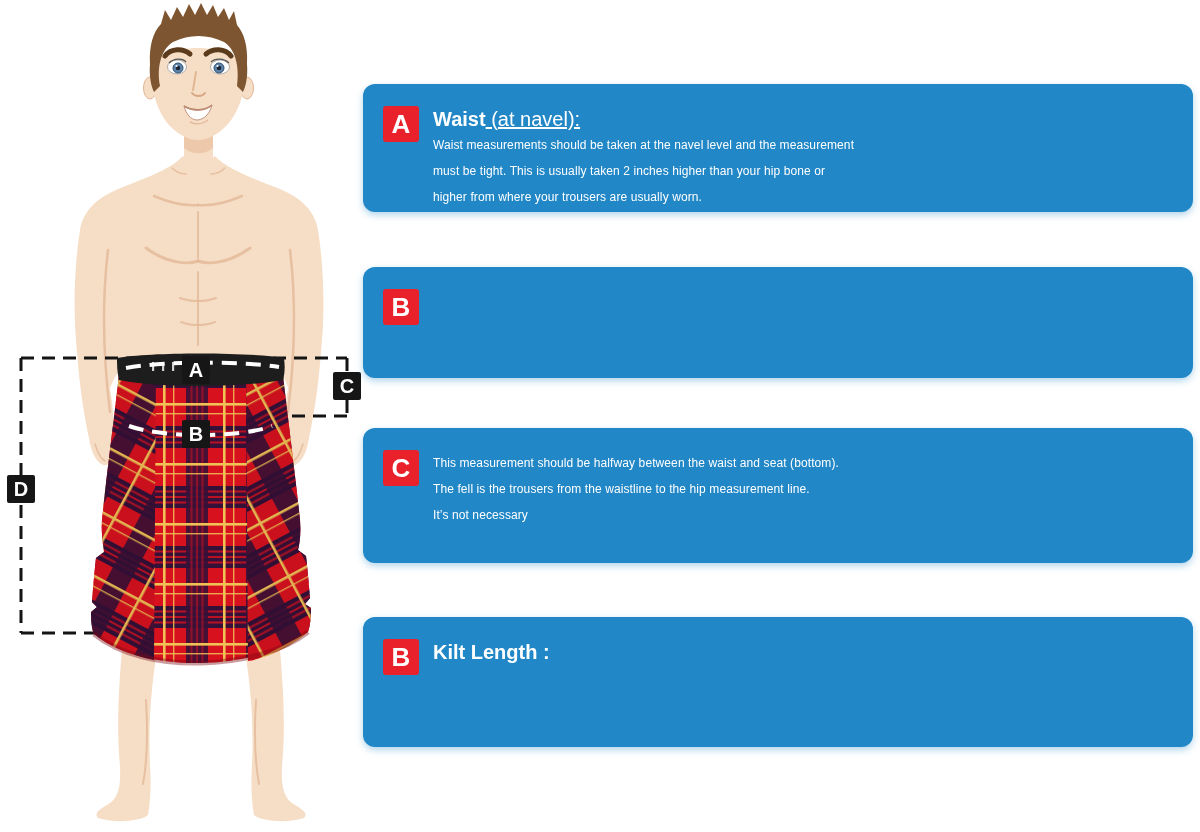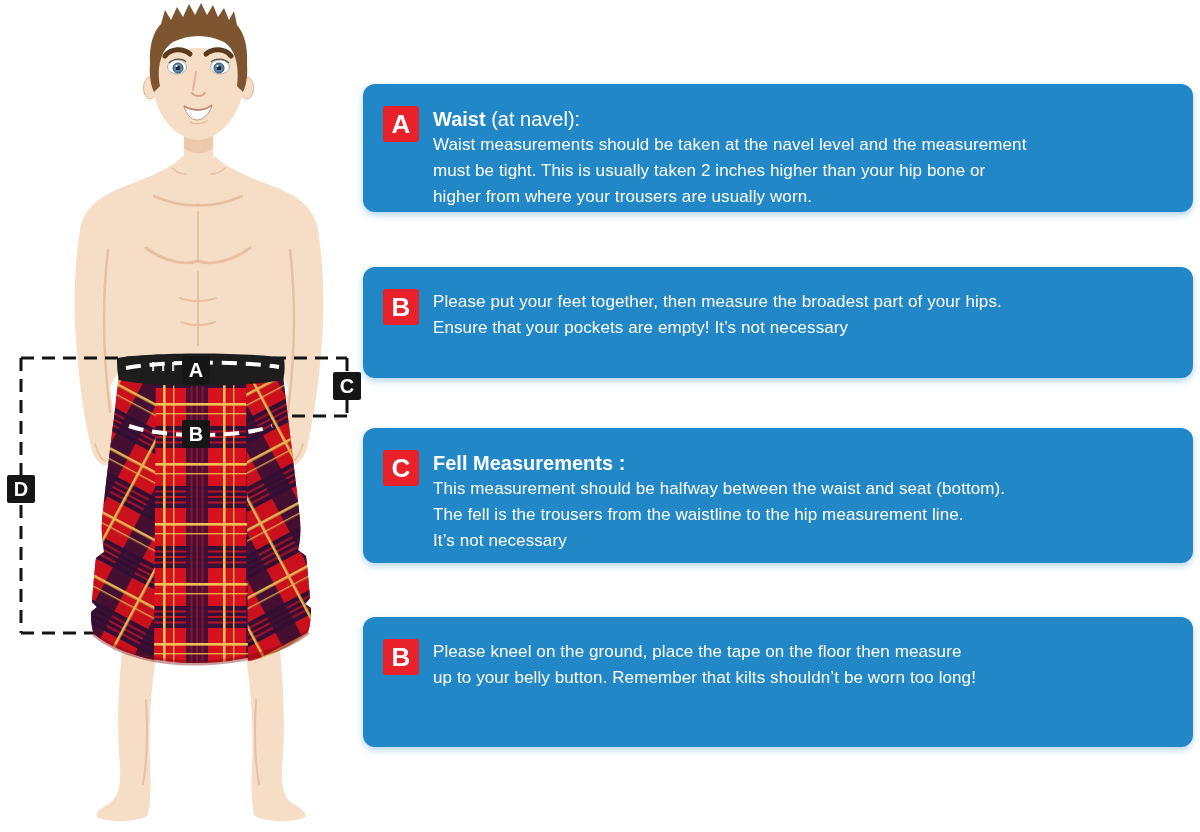--- a/index.html
+++ b/index.html
@@ -35,23 +35,23 @@
   .box-4{top:617px;height:130px;}
   .badge{
     position:absolute;left:20px;top:22px;width:36px;height:36px;
     background:var(--badge-red);
     border-radius:3px;
     display:flex;align-items:center;justify-content:center;
     font-size:26px;font-weight:700;color:var(--text-white);
   }
   .box-title{font-size:20px;line-height:26px;}
   .t-bold{font-weight:700;text-align:center;}
-  .t-reg{font-weight:400;}
+  .t-reg{font-weight:400;text-decoration:underline;}
   .box-body{
-    margin:0;font-size:17px;font-weight:400;line-height:26px;
+    margin:0;font-size:12px;font-weight:400;line-height:26px;
     white-space:pre-line;letter-spacing:.1px;
   }
   
   .t-red{fill:var(--tartan-red);}
   .t-dark{fill:var(--tartan-dark);}
   .t-gold{fill:var(--tartan-gold);}
   .skin{fill:var(--skin);}
   .shade-line{stroke:var(--skin-shade);stroke-linecap:round;fill:none;opacity:.75;}
   .dash-black{stroke:#141414;stroke-width:3;stroke-dasharray:13 8;fill:none;}
   .dash-white{stroke:#fff;stroke-width:4;stroke-dasharray:15 9;fill:none;stroke-linecap:butt;}
@@ -218,31 +218,27 @@
   <section class="info-box box-1">
     <span class="badge">A</span>
     <div class="box-title"><span class="t-bold">Waist</span><span class="t-reg"> (at navel):</span></div>
     <p class="box-body">Waist measurements should be taken at the navel level and the measurement
 must be tight. This is usually taken 2 inches higher than your hip bone or
 higher from where your trousers are usually worn.</p>
   </section>
 
   <section class="info-box box-2">
     <span class="badge">B</span>
-    <p class="box-body">Please put your feet together, then measure the broadest part of your hips.
-Ensure that your pockets are empty! It’s not necessary</p>
   </section>
 
   <section class="info-box box-3">
     <span class="badge">C</span>
-    <div class="box-title"><span class="t-bold">Fell Measurements :</span><span class="t-reg"></span></div>
     <p class="box-body">This measurement should be halfway between the waist and seat (bottom).
 The fell is the trousers from the waistline to the hip measurement line.
 It’s not necessary</p>
   </section>
 
   <section class="info-box box-4">
     <span class="badge">B</span>
-    <p class="box-body">Please kneel on the ground, place the tape on the floor then measure
-up to your belly button. Remember that kilts shouldn’t be worn too long!</p>
+    <div class="box-title"><span class="t-bold">Kilt Length :</span><span class="t-reg"></span></div>
   </section>
 
 </div>
 
 </body></html>

